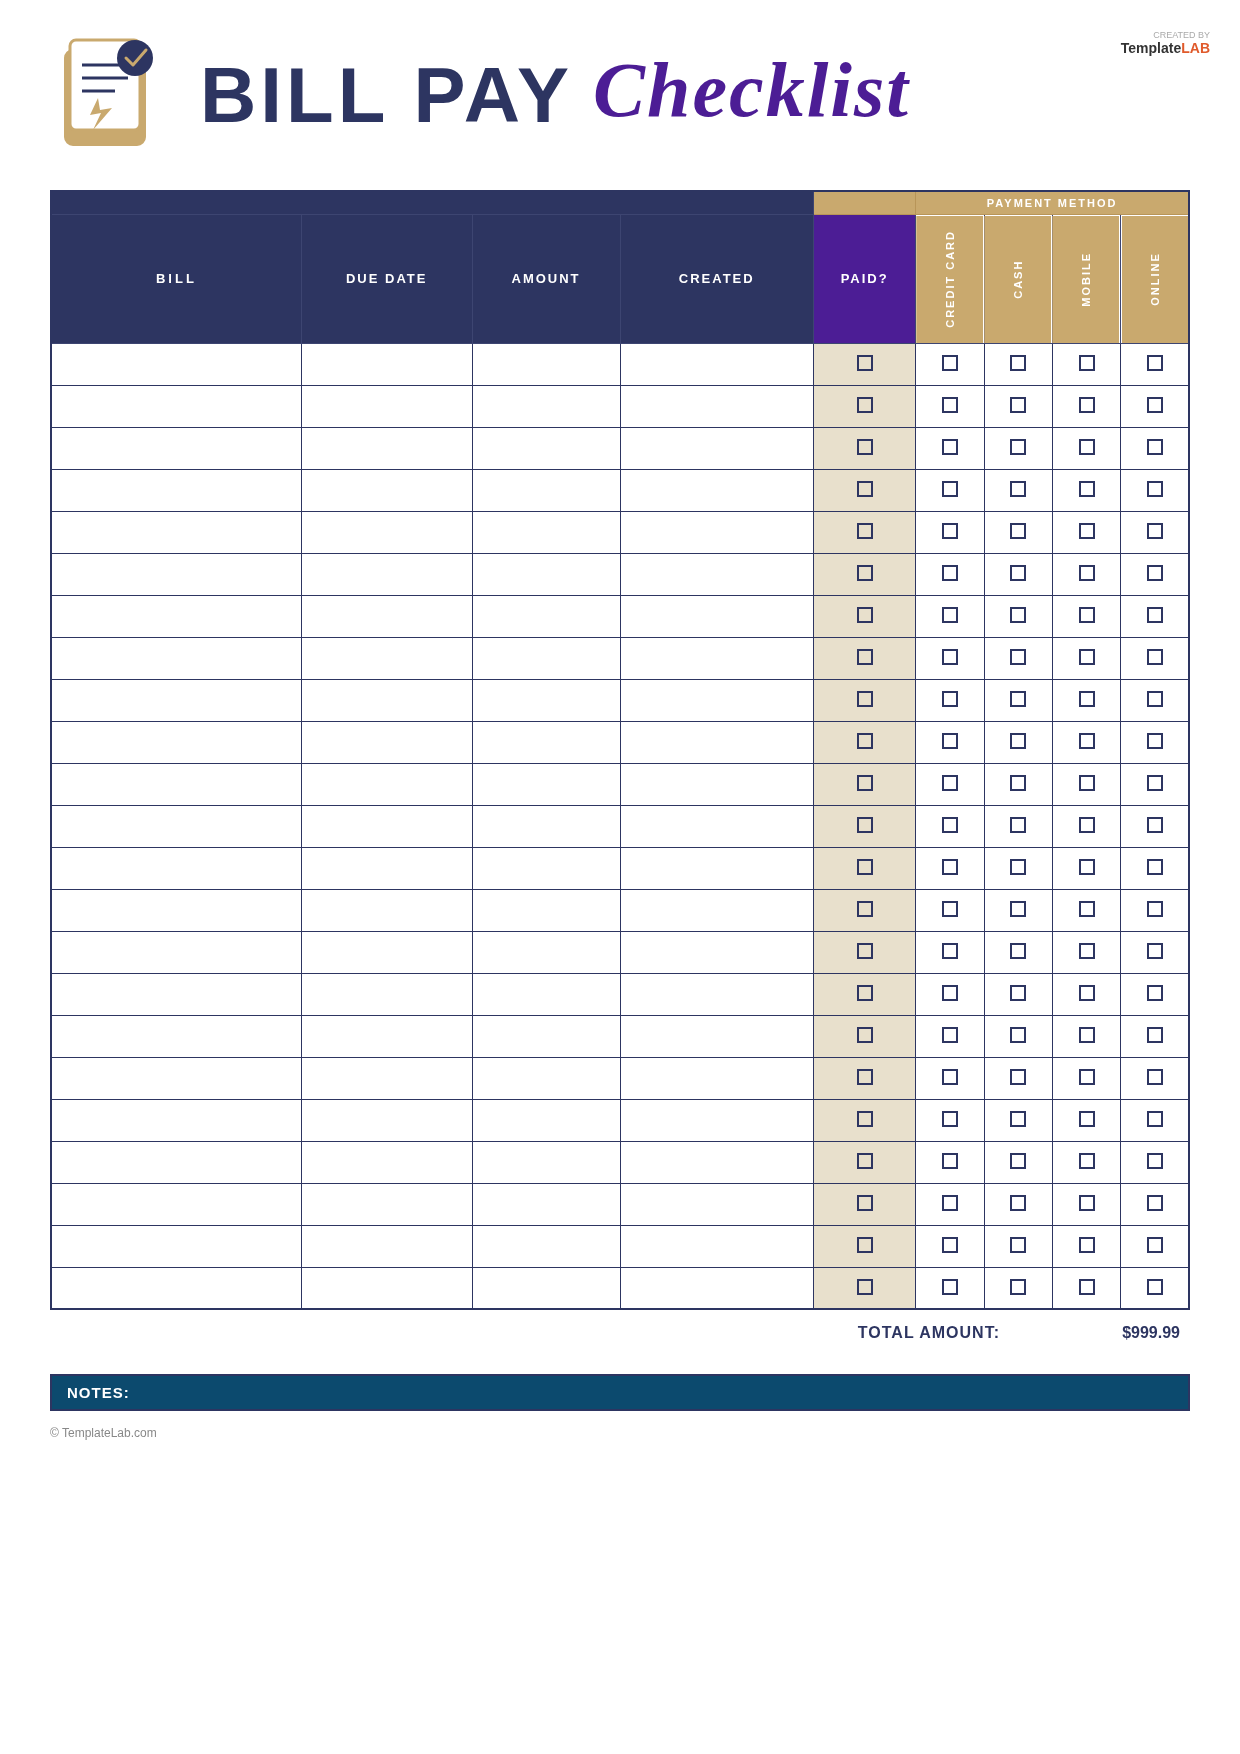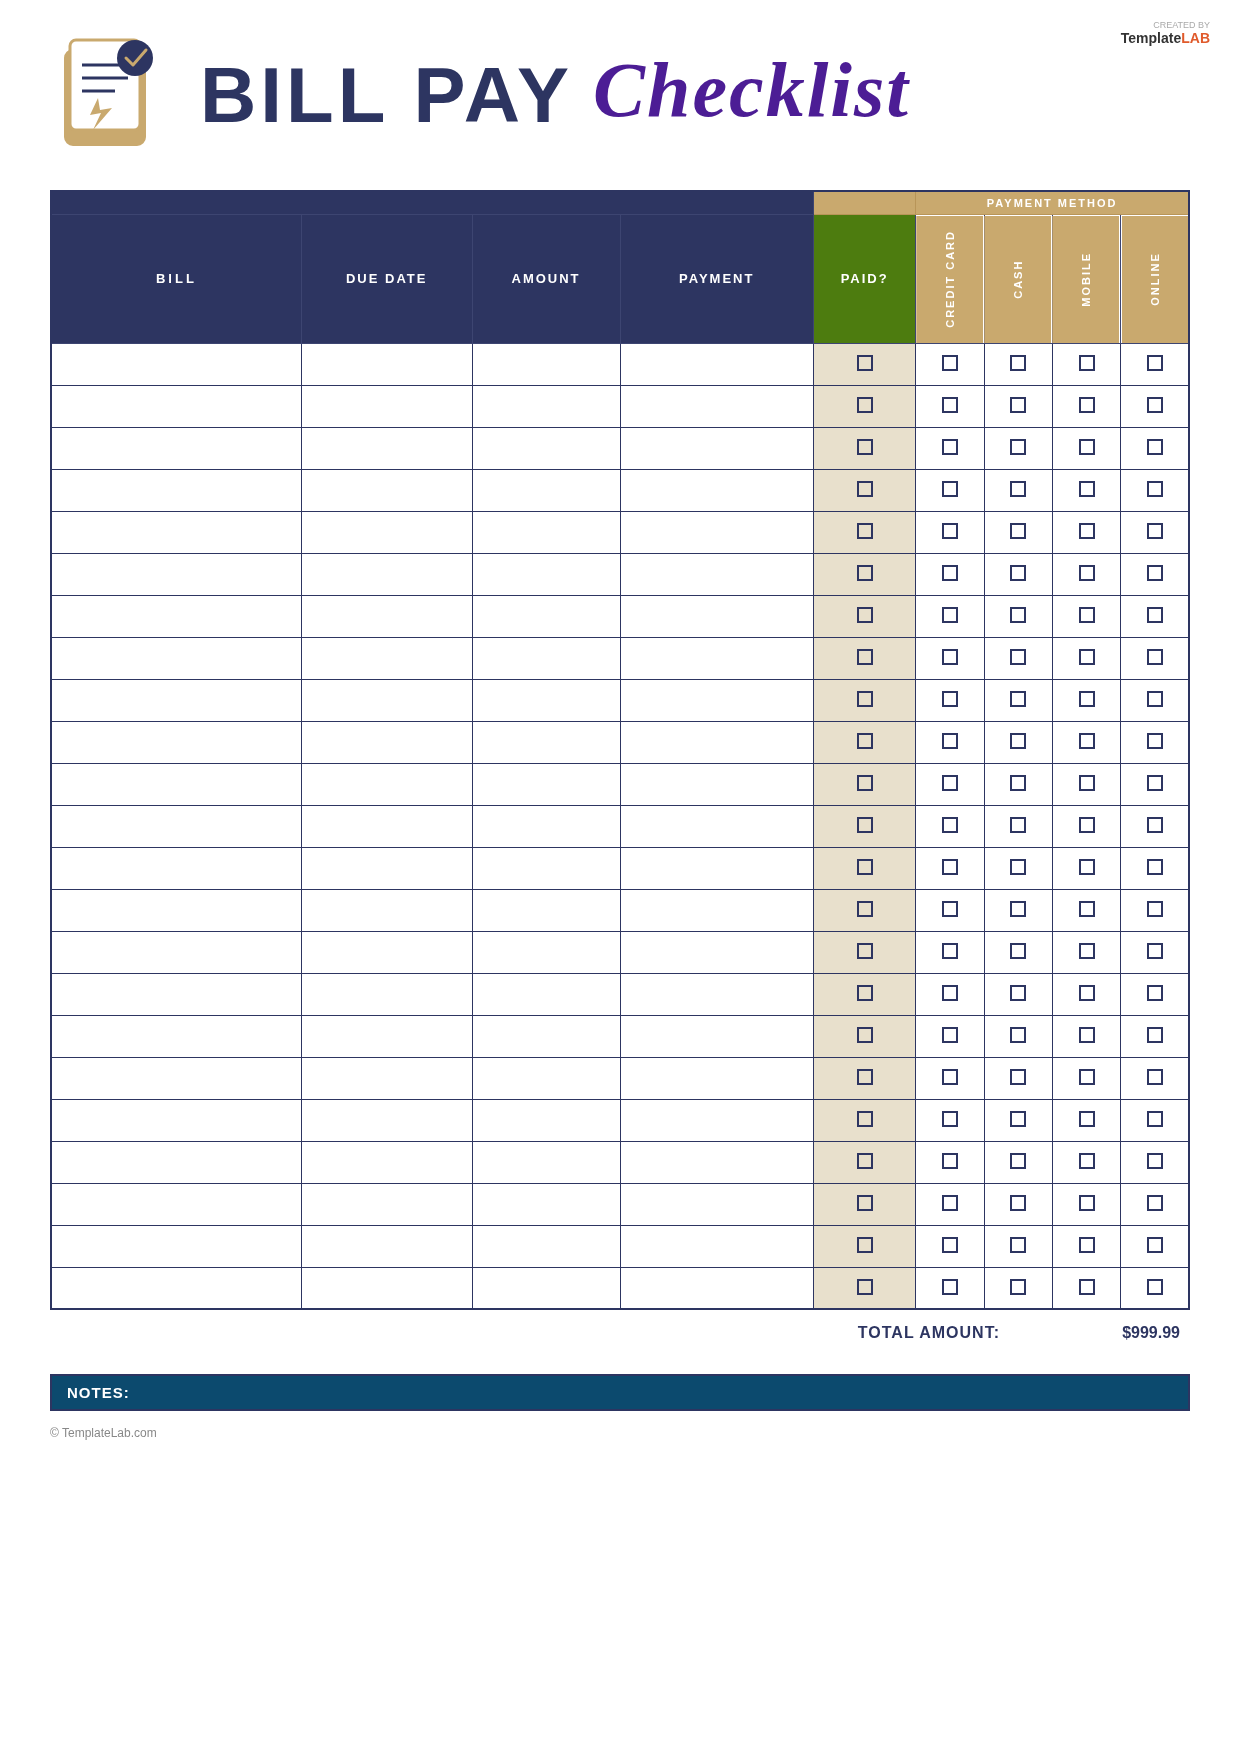--- a/index.html
+++ b/index.html
@@ -85,21 +85,21 @@
       background: #2d3561;
       color: #fff;
       font-size: 13px;
       font-weight: bold;
       letter-spacing: 2px;
       text-align: center;
       padding: 20px 5px;
       border: 1px solid #3d4571;
     }
     .header-row-2 .paid-cell {
-      background: #4d7c0f;
+      background: #4c1d95;
       color: #fff;
     }
     .header-row-2 .method-cell {
       background: #c9a96e;
       color: #fff;
       font-size: 11px;
       writing-mode: vertical-rl;
       text-orientation: mixed;
       transform: rotate(180deg);
       white-space: nowrap;
@@ -184,21 +184,21 @@
       font-size: 12px;
       color: #888;
     }
     .templatelab-footer {
       font-size: 12px;
       color: #888;
     }
     
     .top-right-brand {
       position: absolute;
-      top: 20px;
+      top: 30px;
       right: 30px;
       font-size: 11px;
       color: #aaa;
       text-align: right;
     }
     .top-right-brand .brand-name {
       font-size: 14px;
       font-weight: bold;
       color: #333;
     }
@@ -251,21 +251,21 @@
       <tr class="header-row-1">
         <td colspan="4" style="background:#2d3561;border:1px solid #3d4571;"></td>
         <td style="background:#c9a96e;border:1px solid #b89558;"></td>
         <td colspan="4" class="payment-method-cell" style="border:1px solid #b89558;letter-spacing:2px;">PAYMENT METHOD</td>
       </tr>
 
       <tr class="header-row-2">
         <td style="width:22%;letter-spacing:3px;">BILL</td>
         <td style="width:15%;letter-spacing:2px;">DUE DATE</td>
         <td style="width:13%;letter-spacing:2px;">AMOUNT</td>
-        <td style="width:17%;letter-spacing:2px;">PAYMENT</td>
+        <td style="width:17%;letter-spacing:2px;">CREATED</td>
         <td class="paid-cell" style="width:9%;letter-spacing:2px;">PAID?</td>
         <td class="method-cell" style="width:6%;">CREDIT CARD</td>
         <td class="method-cell" style="width:6%;">CASH</td>
         <td class="method-cell" style="width:6%;">MOBILE</td>
         <td class="method-cell" style="width:6%;">ONLINE</td>
       </tr>
     </thead>
     <tbody id="table-body">
         <tr class="data-row">
           <td style="text-align: center;"></td>

